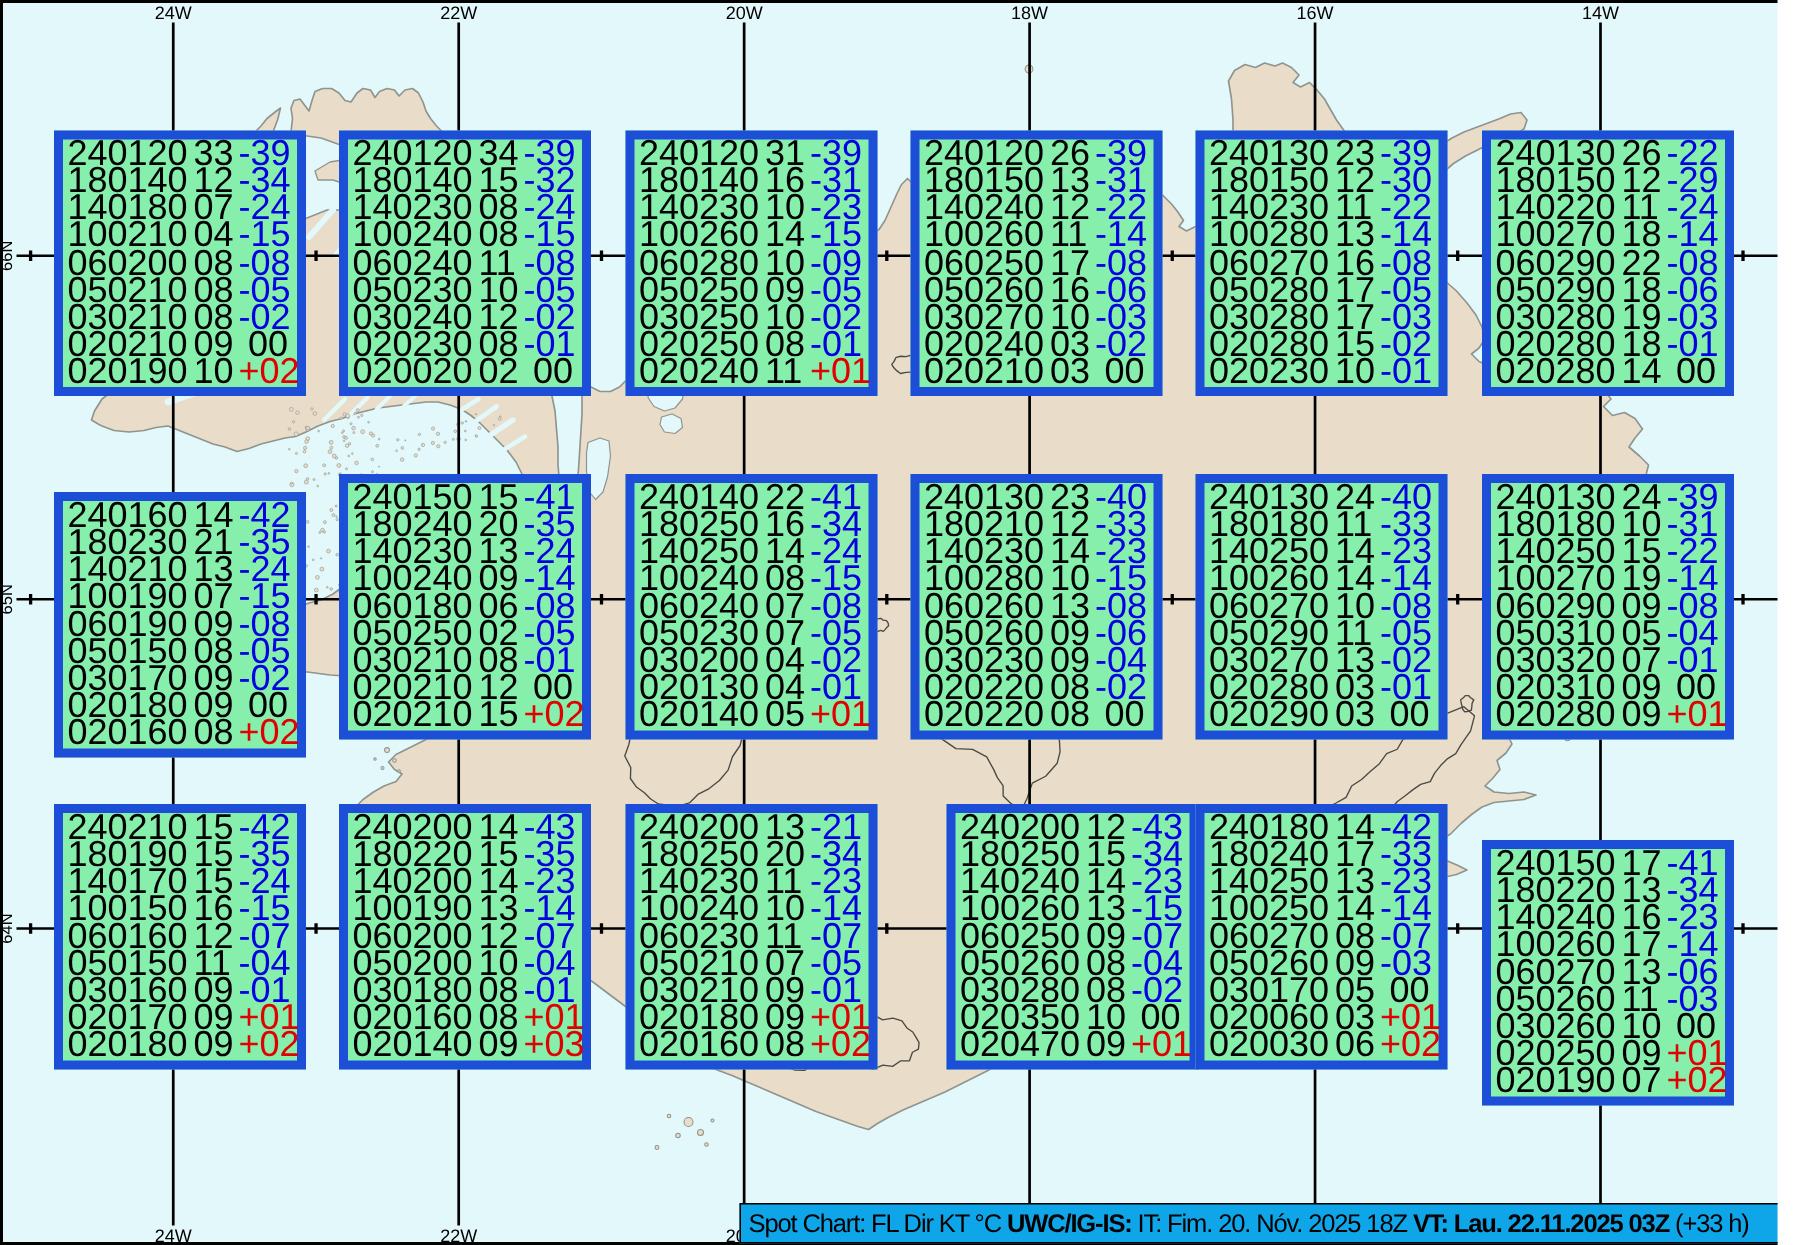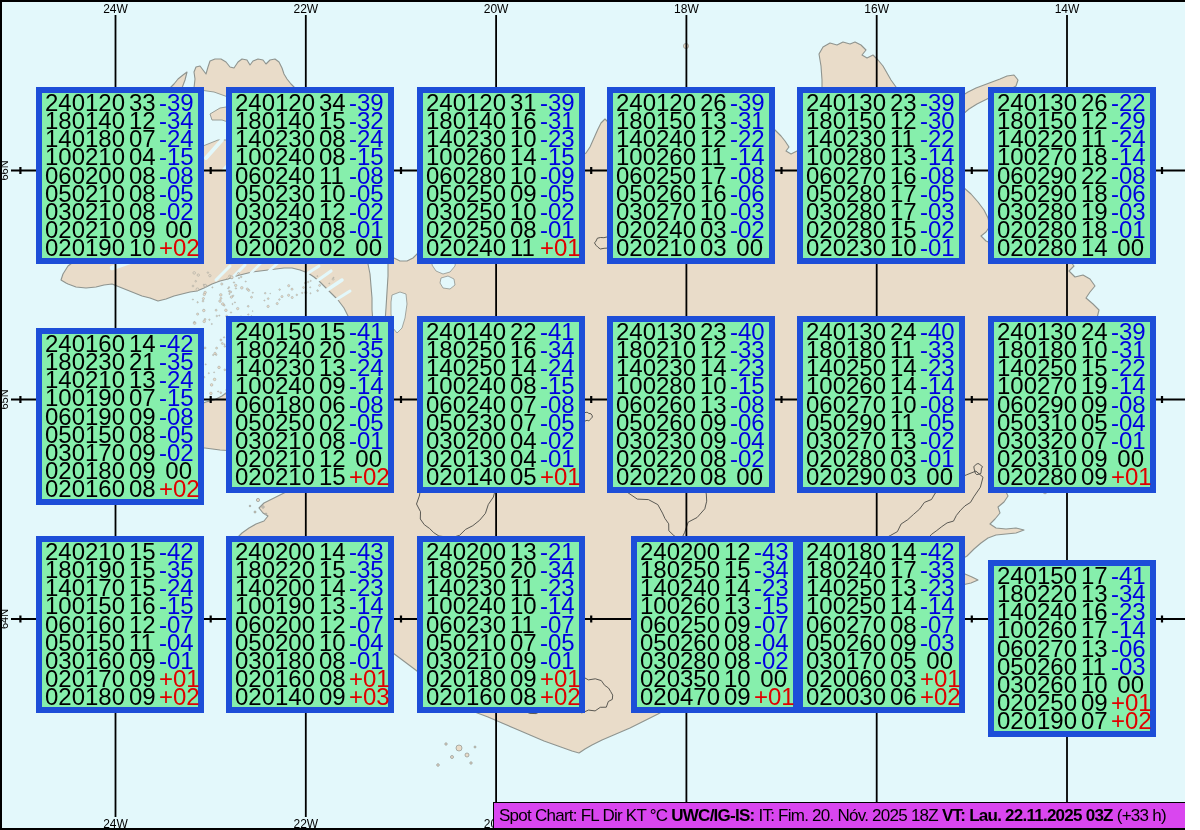--- a/index.html
+++ b/index.html
@@ -5,21 +5,21 @@
 #chart{position:relative;width:1185px;height:830px;overflow:hidden;font-family:"Liberation Sans",sans-serif}
 .box{position:absolute;width:150px;height:163.6px;background:#86efac;border:6px solid #1d4ed8;padding:1px 3px 0 3px;font-size:24px;line-height:18.15px;color:#000;white-space:nowrap}
 .ln{height:18.15px}
 .c1{display:inline-block;width:40px}
 .c2{display:inline-block;width:44px}
 .c3{display:inline-block;width:30px}
 .c4{display:inline-block;width:33px;text-align:right}
 .c-b{color:#0000e0}
 .c-r{color:#e00000}
 .c-k{color:#000}
-.bar{position:absolute;left:493px;top:802px;width:700px;height:25px;background:#d946ef;border:1px solid #000;font-size:17px;letter-spacing:-0.75px;line-height:25px;padding-left:5px;color:#000;white-space:nowrap}
+.bar{position:absolute;left:493px;top:802px;width:700px;height:25px;background:#0ea5e9;border:1px solid #000;font-size:17px;letter-spacing:-0.75px;line-height:25px;padding-left:5px;color:#000;white-space:nowrap}
 </style></head>
 <body>
 <div id="chart">
 <svg width="1200" height="830" viewBox="0 0 1200 830" style="position:absolute;left:0;top:0">
 <rect x="0" y="0" width="1200" height="830" fill="#e3f8fb"></rect>
 <path d="M238.0,658.0 L234.0,644.0 L232.0,630.0 L233.0,616.0 L232.0,604.0 L234.0,592.0 L232.0,580.0 L233.0,568.0 L234.0,556.0 L233.0,548.0 L234.0,544.0 L237.0,538.0 L242.0,533.0 L249.0,528.0 L256.0,524.0 L264.0,521.0 L268.0,516.0 L263.0,513.0 L259.0,508.0 L264.0,503.0 L272.0,499.0 L280.0,495.0 L288.0,491.0 L296.0,486.0 L303.0,481.0 L308.0,476.0 L310.0,470.0 L309.0,464.0 L306.0,458.0 L302.0,452.0 L292.0,452.0 L280.0,456.0 L265.0,459.0 L250.0,454.0 L235.0,451.0 L220.0,450.0 L205.0,448.0 L190.0,448.0 L175.0,450.0 L160.0,452.0 L145.0,455.0 L130.0,458.0 L118.0,462.0 L112.0,456.0 L108.0,448.0 L110.0,440.0 L115.0,432.0 L122.0,426.0 L130.0,421.0 L140.0,418.0 L150.0,416.0 L160.0,414.0 L170.0,412.0 L180.0,410.0 L190.0,408.0 L198.0,405.0 L206.0,402.0 L214.0,400.0 L222.0,396.0 L230.0,390.0 L236.0,382.0 L240.0,386.0 L248.0,392.0 L260.0,396.0 L280.0,394.0 L300.0,390.0 L320.0,384.0 L340.0,378.0 L352.0,372.0 L356.0,362.0 L354.0,350.0 L352.0,338.0 L350.0,326.0 L348.0,316.0 L344.0,308.0 L338.0,300.0 L332.0,294.0 L326.0,288.0 L320.0,282.0 L314.0,277.0 L308.0,273.0 L300.0,270.0 L292.0,268.0 L284.0,268.0 L276.0,269.0 L268.0,270.0 L260.0,271.0 L252.0,272.0 L244.0,274.0 L236.0,276.0 L228.0,279.0 L220.0,281.0 L212.0,284.0 L204.0,288.0 L197.0,291.0 L190.0,292.0 L182.0,294.0 L174.0,296.0 L166.0,299.0 L158.0,301.0 L150.0,298.0 L142.0,296.0 L132.0,292.0 L122.0,288.0 L112.0,284.0 L104.0,285.0 L96.0,287.0 L86.0,288.0 L76.0,287.0 L68.0,284.0 L66.0,283.0 L61.0,280.0 L63.0,274.0 L68.0,266.0 L76.0,260.0 L86.0,256.0 L97.0,255.0 L107.0,256.0 L115.0,257.0 L122.0,253.0 L127.0,248.0 L121.0,242.0 L114.0,233.0 L107.0,223.0 L100.0,213.0 L94.0,203.0 L88.0,193.0 L84.0,183.0 L80.0,171.0 L78.0,159.0 L81.0,147.0 L87.0,137.0 L95.0,127.0 L105.0,119.0 L115.0,111.0 L125.0,105.0 L135.0,99.0 L145.0,95.0 L155.0,91.0 L165.0,89.0 L170.0,88.0 L174.0,84.0 L178.0,79.0 L183.0,75.0 L187.0,72.0 L185.0,80.0 L182.0,88.0 L179.0,95.0 L184.0,99.0 L190.0,95.0 L194.0,88.0 L195.0,79.0 L194.0,72.0 L196.0,67.0 L200.0,66.0 L203.0,70.0 L206.0,74.0 L208.0,67.0 L210.0,61.0 L215.0,59.0 L221.0,59.0 L226.0,62.0 L230.0,67.0 L234.0,68.0 L238.0,62.0 L242.0,59.0 L247.0,60.0 L250.0,65.0 L253.0,61.0 L258.0,59.0 L263.0,60.0 L266.0,64.0 L270.0,60.0 L275.0,59.0 L279.0,62.0 L282.0,68.0 L284.0,74.0 L287.0,79.0 L291.0,84.0 L296.0,89.0 L301.0,93.0 L306.0,98.0 L310.0,104.0 L313.0,112.0 L316.0,120.0 L318.0,128.0 L321.0,136.0 L317.0,142.0 L323.0,148.0 L328.0,154.0 L324.0,160.0 L330.0,166.0 L335.0,172.0 L331.0,178.0 L337.0,184.0 L342.0,190.0 L338.0,196.0 L344.0,202.0 L348.0,208.0 L344.0,214.0 L350.0,220.0 L354.0,226.0 L350.0,232.0 L356.0,238.0 L360.0,244.0 L363.0,250.0 L366.0,256.0 L368.0,264.0 L370.0,274.0 L371.0,286.0 L372.0,298.0 L372.0,310.0 L373.0,322.0 L375.0,332.0 L378.0,338.0 L382.0,334.0 L385.0,322.0 L386.0,308.0 L387.0,292.0 L388.0,276.0 L388.0,262.0 L390.0,254.0 L394.0,258.0 L400.0,261.0 L407.0,261.0 L413.0,258.0 L418.0,253.0 L422.0,247.0 L426.0,240.0 L430.0,235.0 L434.0,239.0 L437.0,246.0 L440.0,254.0 L442.0,260.0 L447.0,263.0 L453.0,263.0 L459.0,260.0 L465.0,256.0 L471.0,251.0 L476.0,244.0 L479.0,236.0 L481.0,226.0 L482.0,214.0 L484.0,202.0 L486.0,190.0 L486.0,178.0 L488.0,166.0 L491.0,155.0 L496.0,147.0 L503.0,142.0 L510.0,144.0 L515.0,151.0 L518.0,160.0 L519.0,172.0 L521.0,184.0 L523.0,196.0 L524.0,208.0 L526.0,220.0 L527.0,230.0 L530.0,240.0 L534.0,246.0 L540.0,250.0 L547.0,251.0 L553.0,247.0 L557.0,241.0 L559.0,232.0 L560.0,222.0 L562.0,210.0 L563.0,198.0 L565.0,186.0 L567.0,174.0 L570.0,162.0 L574.0,154.0 L577.0,151.0 L581.0,156.0 L586.0,153.0 L590.0,147.0 L594.0,138.0 L598.0,129.0 L601.0,123.0 L605.0,119.0 L610.0,124.0 L615.0,119.0 L620.0,124.0 L626.0,120.0 L632.0,126.0 L638.0,122.0 L645.0,128.0 L652.0,125.0 L658.0,131.0 L664.0,136.0 L668.0,146.0 L671.0,160.0 L673.0,176.0 L675.0,194.0 L677.0,212.0 L679.0,228.0 L682.0,238.0 L685.0,228.0 L684.0,210.0 L683.0,192.0 L683.0,174.0 L684.0,158.0 L687.0,146.0 L691.0,138.0 L696.0,133.0 L701.0,138.0 L706.0,146.0 L710.0,156.0 L714.0,166.0 L719.0,174.0 L725.0,180.0 L732.0,183.0 L739.0,180.0 L744.0,173.0 L748.0,164.0 L751.0,155.0 L755.0,147.0 L759.0,139.0 L763.0,131.0 L768.0,126.0 L773.0,128.0 L777.0,132.0 L781.0,136.0 L785.0,141.0 L789.0,147.0 L786.0,151.0 L791.0,154.0 L797.0,151.0 L801.0,155.0 L806.0,162.0 L812.0,166.0 L817.0,162.0 L821.0,154.0 L823.0,143.0 L824.0,128.0 L823.0,112.0 L822.0,96.0 L822.0,80.0 L821.0,66.0 L819.0,54.0 L823.0,47.0 L830.0,43.0 L837.0,45.0 L843.0,42.0 L850.0,44.0 L855.0,42.0 L861.0,45.0 L866.0,50.0 L862.0,55.0 L867.0,58.0 L873.0,55.0 L878.0,60.0 L883.0,66.0 L887.0,73.0 L891.0,80.0 L896.0,87.0 L900.0,93.0 L904.0,99.0 L909.0,106.0 L915.0,112.0 L922.0,116.0 L929.0,118.0 L936.0,117.0 L943.0,112.0 L949.0,107.0 L954.0,103.0 L960.0,97.0 L968.0,92.0 L976.0,88.0 L984.0,85.0 L992.0,82.0 L1000.0,79.0 L1007.0,76.0 L1014.0,75.0 L1018.0,80.0 L1016.0,86.0 L1009.0,90.0 L1001.0,93.0 L993.0,96.0 L985.0,100.0 L977.0,104.0 L969.0,109.0 L962.0,115.0 L956.0,122.0 L951.0,130.0 L948.0,140.0 L953.0,148.0 L957.0,153.0 L952.0,158.0 L946.0,161.0 L943.0,166.0 L948.0,172.0 L955.0,179.0 L963.0,187.0 L971.0,194.0 L978.0,202.0 L984.0,210.0 L988.0,218.0 L990.0,226.0 L986.0,232.0 L981.0,236.0 L986.0,241.0 L993.0,244.0 L1000.0,242.0 L1007.0,245.0 L1014.0,249.0 L1022.0,252.0 L1030.0,255.0 L1038.0,257.0 L1046.0,256.0 L1050.0,252.0 L1055.0,250.0 L1060.0,252.0 L1065.0,257.0 L1070.0,261.0 L1074.0,266.0 L1069.0,271.0 L1075.0,277.0 L1083.0,275.0 L1090.0,279.0 L1095.0,286.0 L1090.0,292.0 L1086.0,298.0 L1093.0,304.0 L1099.0,310.0 L1097.0,318.0 L1093.0,324.0 L1099.0,330.0 L1103.0,337.0 L1099.0,344.0 L1105.0,350.0 L1109.0,357.0 L1105.0,364.0 L1111.0,370.0 L1114.0,377.0 L1110.0,384.0 L1115.0,390.0 L1118.0,397.0 L1113.0,404.0 L1108.0,410.0 L1112.0,417.0 L1106.0,424.0 L1100.0,430.0 L1105.0,436.0 L1098.0,443.0 L1091.0,449.0 L1095.0,455.0 L1087.0,461.0 L1080.0,468.0 L1072.0,474.0 L1064.0,478.0 L1056.0,482.0 L1048.0,484.0 L1040.0,483.0 L1032.0,486.0 L1024.0,489.0 L1016.0,487.0 L1009.0,484.0 L1005.0,490.0 L1008.0,496.0 L1004.0,502.0 L998.0,507.0 L1000.0,513.0 L995.0,519.0 L990.0,524.0 L996.0,528.0 L1006.0,529.0 L1016.0,528.0 L1024.0,530.0 L1016.0,533.0 L1006.0,534.0 L996.0,535.0 L988.0,538.0 L981.0,543.0 L974.0,549.0 L967.0,556.0 L960.0,560.0 L952.0,562.0 L947.0,565.0 L951.0,570.0 L958.0,572.0 L965.0,574.0 L972.0,577.0 L978.0,580.0 L971.0,583.0 L962.0,585.0 L953.0,587.0 L944.0,589.0 L932.0,593.0 L918.0,599.0 L904.0,605.0 L890.0,611.0 L876.0,618.0 L862.0,625.0 L848.0,632.0 L834.0,639.0 L820.0,646.0 L806.0,653.0 L794.0,658.0 L784.0,662.0 L770.0,667.0 L756.0,671.0 L742.0,677.0 L728.0,682.0 L714.0,688.0 L700.0,693.0 L686.0,699.0 L672.0,706.0 L658.0,714.0 L644.0,721.0 L630.0,728.0 L616.0,734.0 L602.0,740.0 L592.0,745.0 L585.0,749.0 L579.0,753.0 L572.0,751.0 L558.0,746.0 L544.0,741.0 L530.0,735.0 L516.0,729.0 L502.0,723.0 L488.0,717.0 L472.0,711.0 L458.0,705.0 L443.0,701.0 L434.0,694.0 L425.0,684.0 L417.0,671.0 L409.0,665.0 L401.0,659.0 L393.0,653.0 L385.0,649.0 L380.0,645.0 L372.0,650.0 L362.0,655.0 L350.0,658.0 L336.0,657.0 L322.0,657.0 L308.0,656.0 L294.0,657.0 L280.0,656.0 L266.0,656.0 L252.0,658.0 L243.0,660.0 L238.0,658.0 Z" fill="#e9dcc9" stroke="#8f948f" stroke-width="1.1" stroke-linejoin="round"></path>
 
 <path d="M186.0,95.0 L200.0,90.0 L214.0,92.0 L228.0,97.0 L240.0,104.0 L252.0,112.0 L264.0,122.0 L276.0,133.0 L288.0,145.0 L298.0,157.0 L306.0,169.0 L310.0,180.0 L308.0,188.0 L300.0,188.0 L290.0,180.0 L278.0,168.0 L266.0,158.0 L254.0,150.0 L242.0,144.0 L230.0,140.0 L218.0,140.0 L208.0,144.0 L198.0,148.0 L189.0,148.0 L183.0,140.0 L180.0,126.0 L181.0,112.0 L183.0,100.0 Z" fill="#e3f8fb" stroke="#8f948f" stroke-width="0.9" stroke-linejoin="round"></path>
 
 <path d="M232.0,112.0 L250.0,118.0 L264.0,126.0" fill="none" stroke="#e3f8fb" stroke-width="8" stroke-linecap="round" stroke-linejoin="round"></path>

